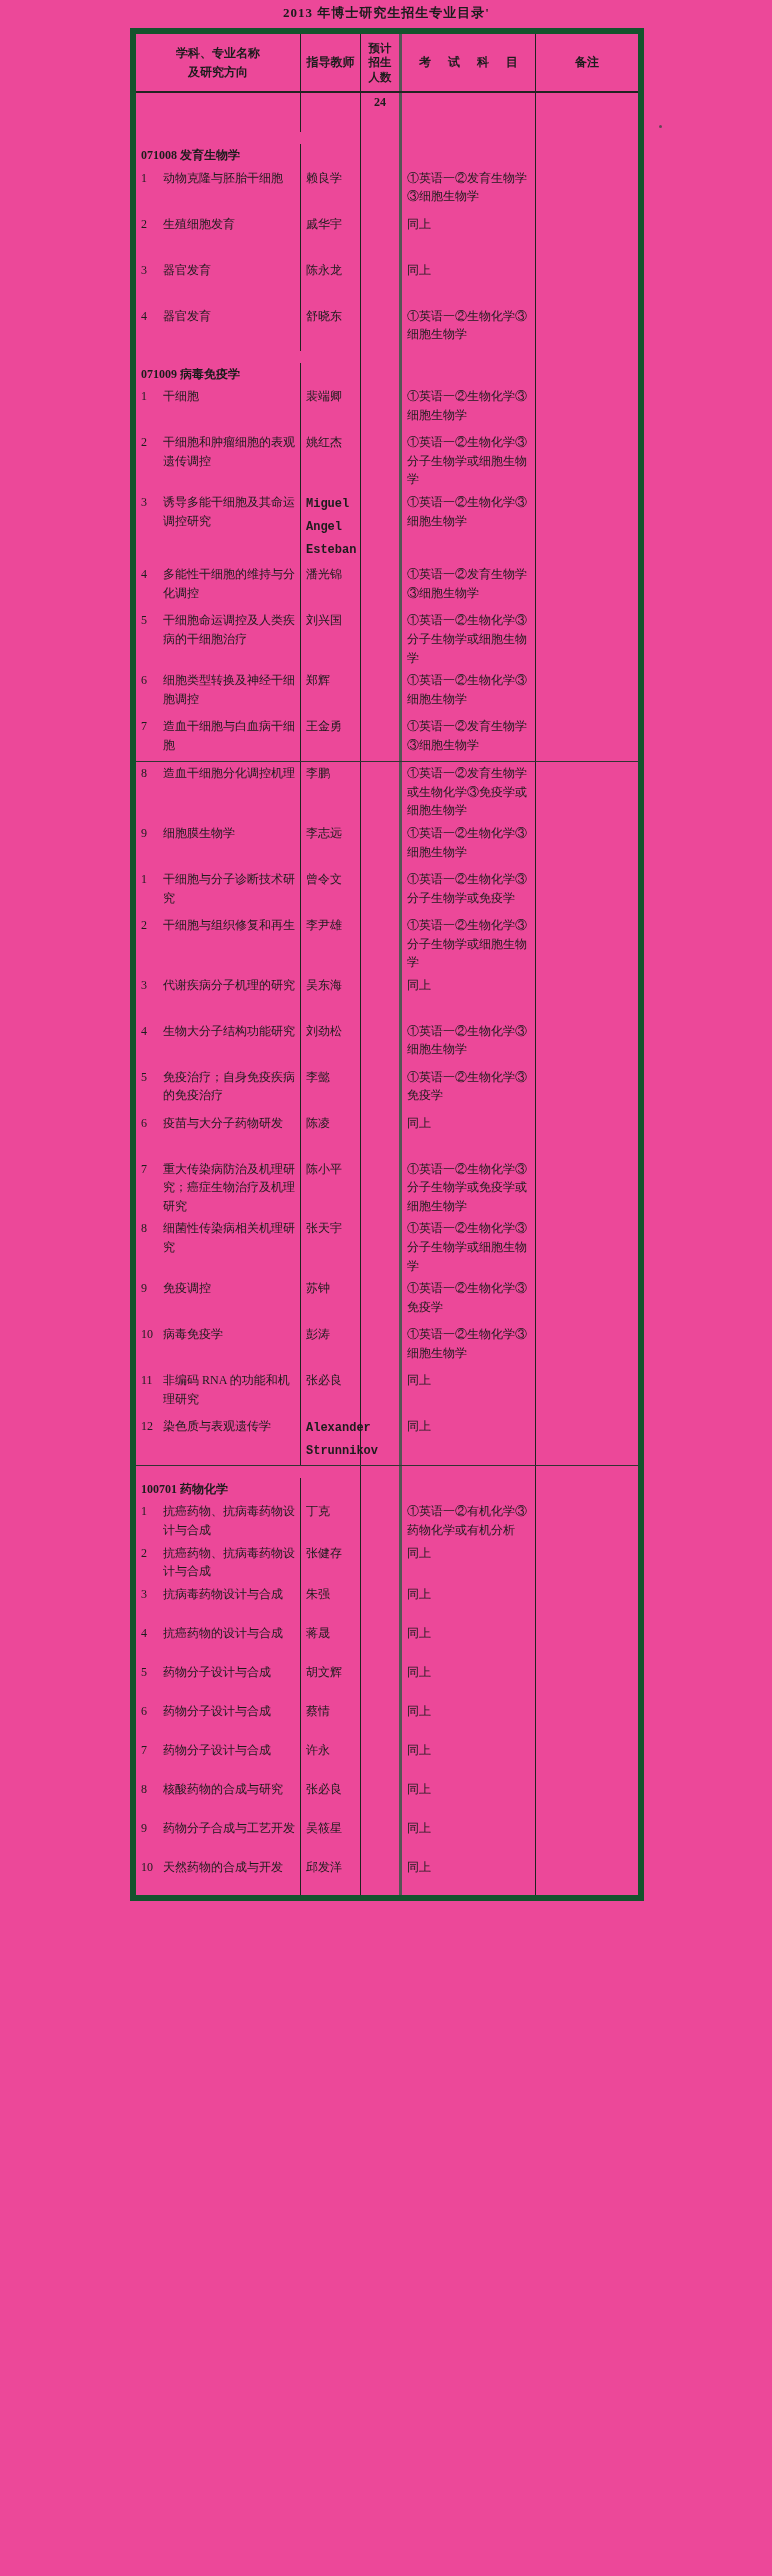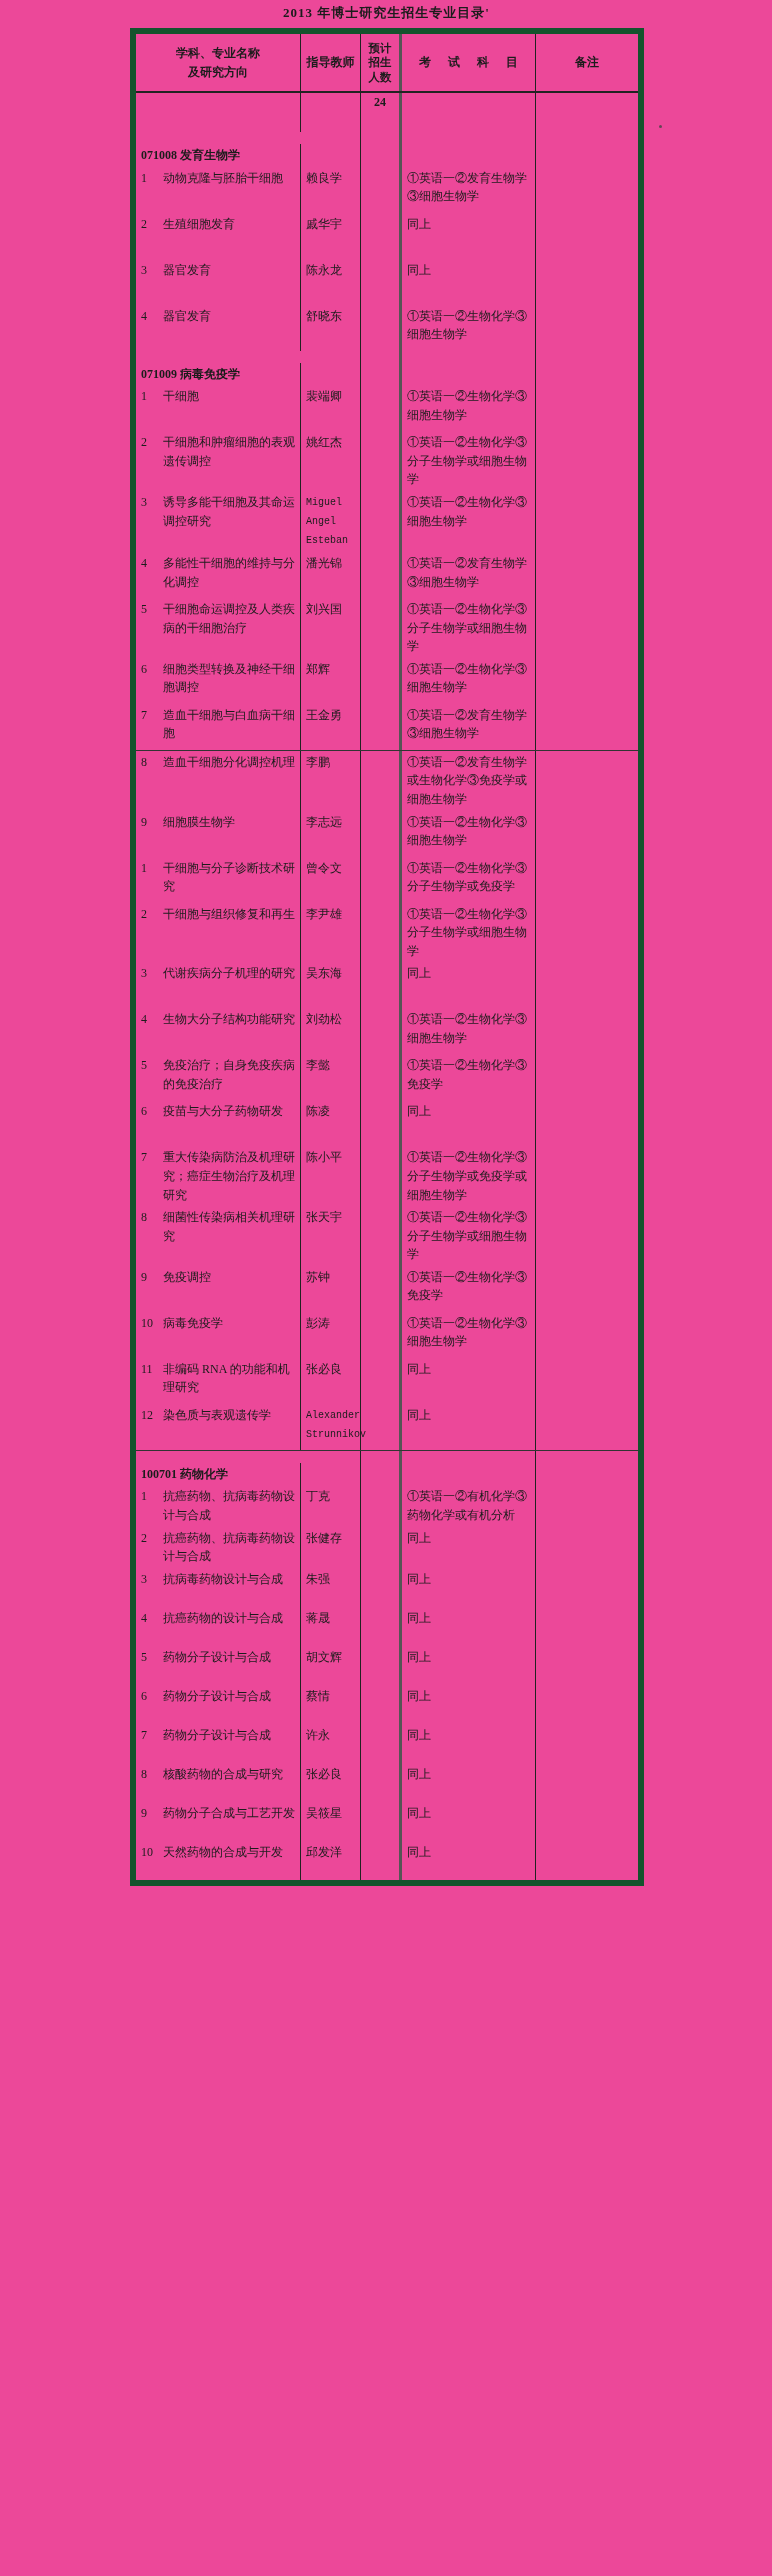--- a/index.html
+++ b/index.html
@@ -47,21 +47,21 @@
   .enroll-row{min-height:39px;}
   .enroll-row .c3{text-align:center;font-weight:bold;padding-top:0;}
   .section-row{min-height:23px;}
   .section-title{font-weight:bold;padding-top:2px;margin-top:12px;}
   .section-title.two-line span{display:block;}
   .data-row{min-height:46px;}
   .compact .data-row{min-height:39px;}
   .data-row .c1{display:flex;align-items:flex-start;}
   .row-no{width:22px;flex:0 0 22px;}
   .row-dir{flex:1;}
-  .sup-latin{font-family:"Liberation Mono","DejaVu Sans Mono",monospace;font-size:10px;font-weight:normal;line-height:1.9;}
+  .sup-latin{font-family:"Liberation Mono","DejaVu Sans Mono",monospace;font-size:12px;font-weight:bold;line-height:1.9;}
   .page-break{border-bottom:1.5px solid #333;}
   .stray-dot{
     position:absolute;left:659px;top:125px;
     width:3px;height:3px;border-radius:50%;
     background:#444;opacity:.8;
   }
 </style>
 </head>
 <body>
 

